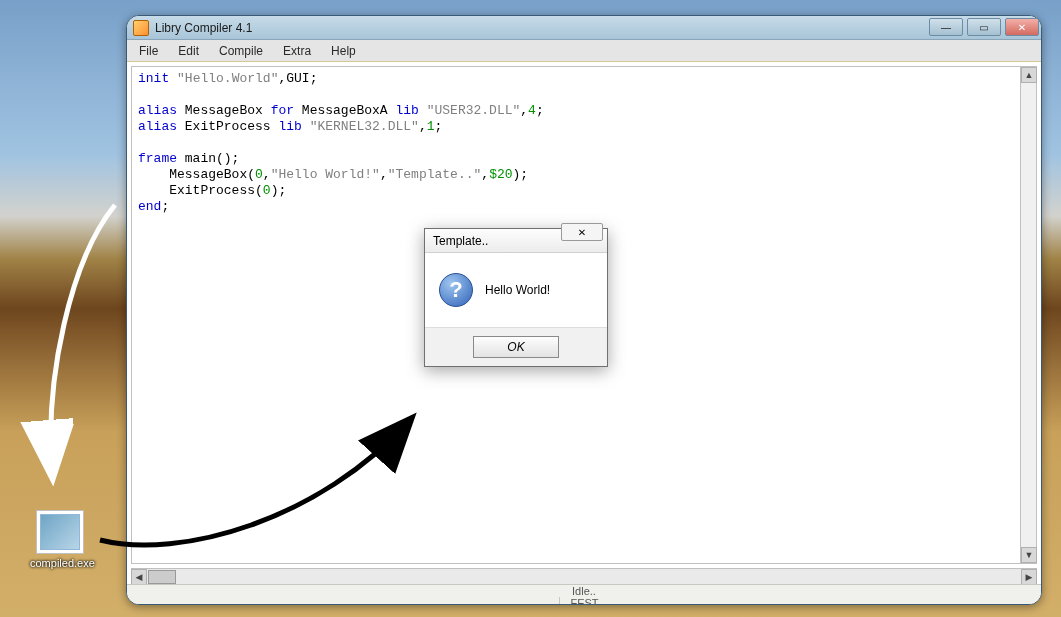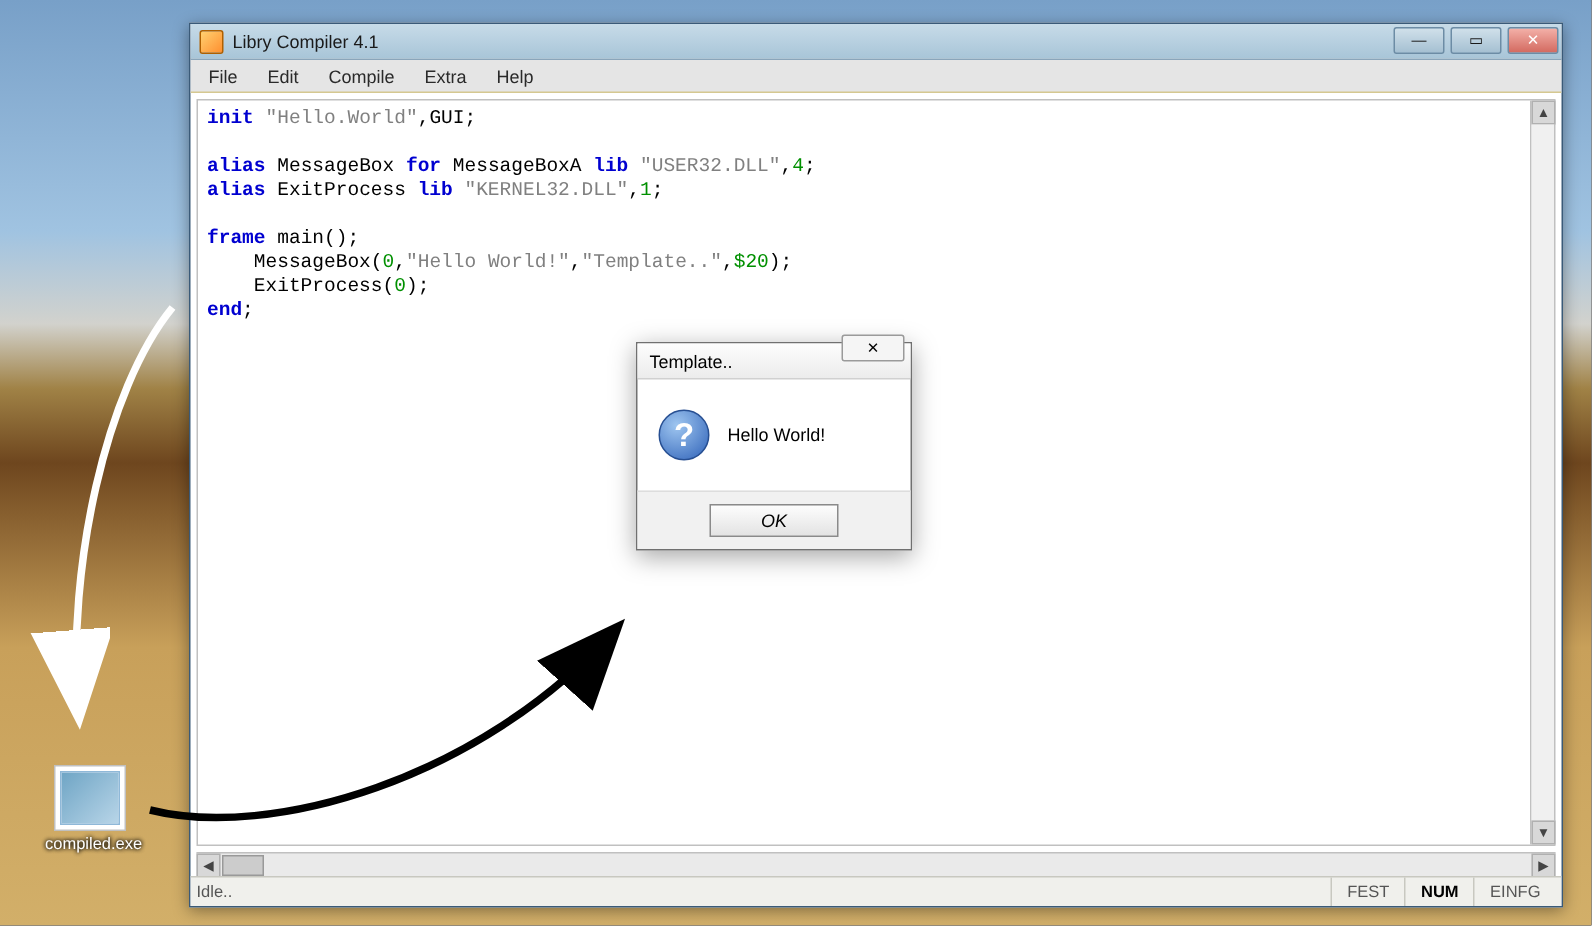--- a/index.html
+++ b/index.html
@@ -45,21 +45,21 @@
     text-shadow: 0 0 3px #000, 0 0 3px #000;
   }
 
   
   .window {
     position: absolute;
     left: 126px; top: 15px;
     width: 916px; height: 590px;
     background: #fff;
     border: 1px solid #3a5a78;
-    border-radius: 0;
+    border-radius: 13px;
     box-shadow: 0 2px 10px rgba(0,0,0,0.4);
     display: flex; flex-direction: column;
     overflow: hidden;
   }
   .titlebar {
     height: 24px;
     background: linear-gradient(to bottom,#c7dbe8 0%, #a8c5d8 100%);
     display: flex; align-items: center;
     padding: 0 0 0 6px;
     font-size: 12px; color: #1a1a1a;
@@ -109,21 +109,21 @@
   .code {
     flex: 1;
     font-family: "Courier New", monospace;
     font-size: 13px;
     line-height: 16px;
     padding: 4px 6px;
     white-space: pre;
     overflow: hidden;
     color: #000;
   }
-  .code .kw { color: #0000d0; font-weight: bold; }
+  .code .kw { color: #0000d0; }
   .code .str { color: #808080; }
   .code .num { color: #009000; }
 
   .vscroll {
     width: 16px;
     background: #eaeaea;
     border-left: 1px solid #c0c0c0;
     display: flex; flex-direction: column;
   }
   .vscroll .arrow, .hscroll .arrow {
@@ -145,20 +145,21 @@
     background:#ccc; border:1px solid #999;
   }
 
   .statusbar {
     height: 20px;
     background: #f0f0ec;
     border-top: 1px solid #c8c8c0;
     display: flex; align-items: center;
     font-size: 11px; color: #555;
     padding: 0 4px;
+    flex-direction: column;
   }
   .statusbar .status-text { flex: 1; }
   .statusbar .cell {
     padding: 0 10px;
     border-left: 1px solid #c8c8c0;
     height: 100%; display:flex; align-items:center;
   }
 
   
   .dialog {

